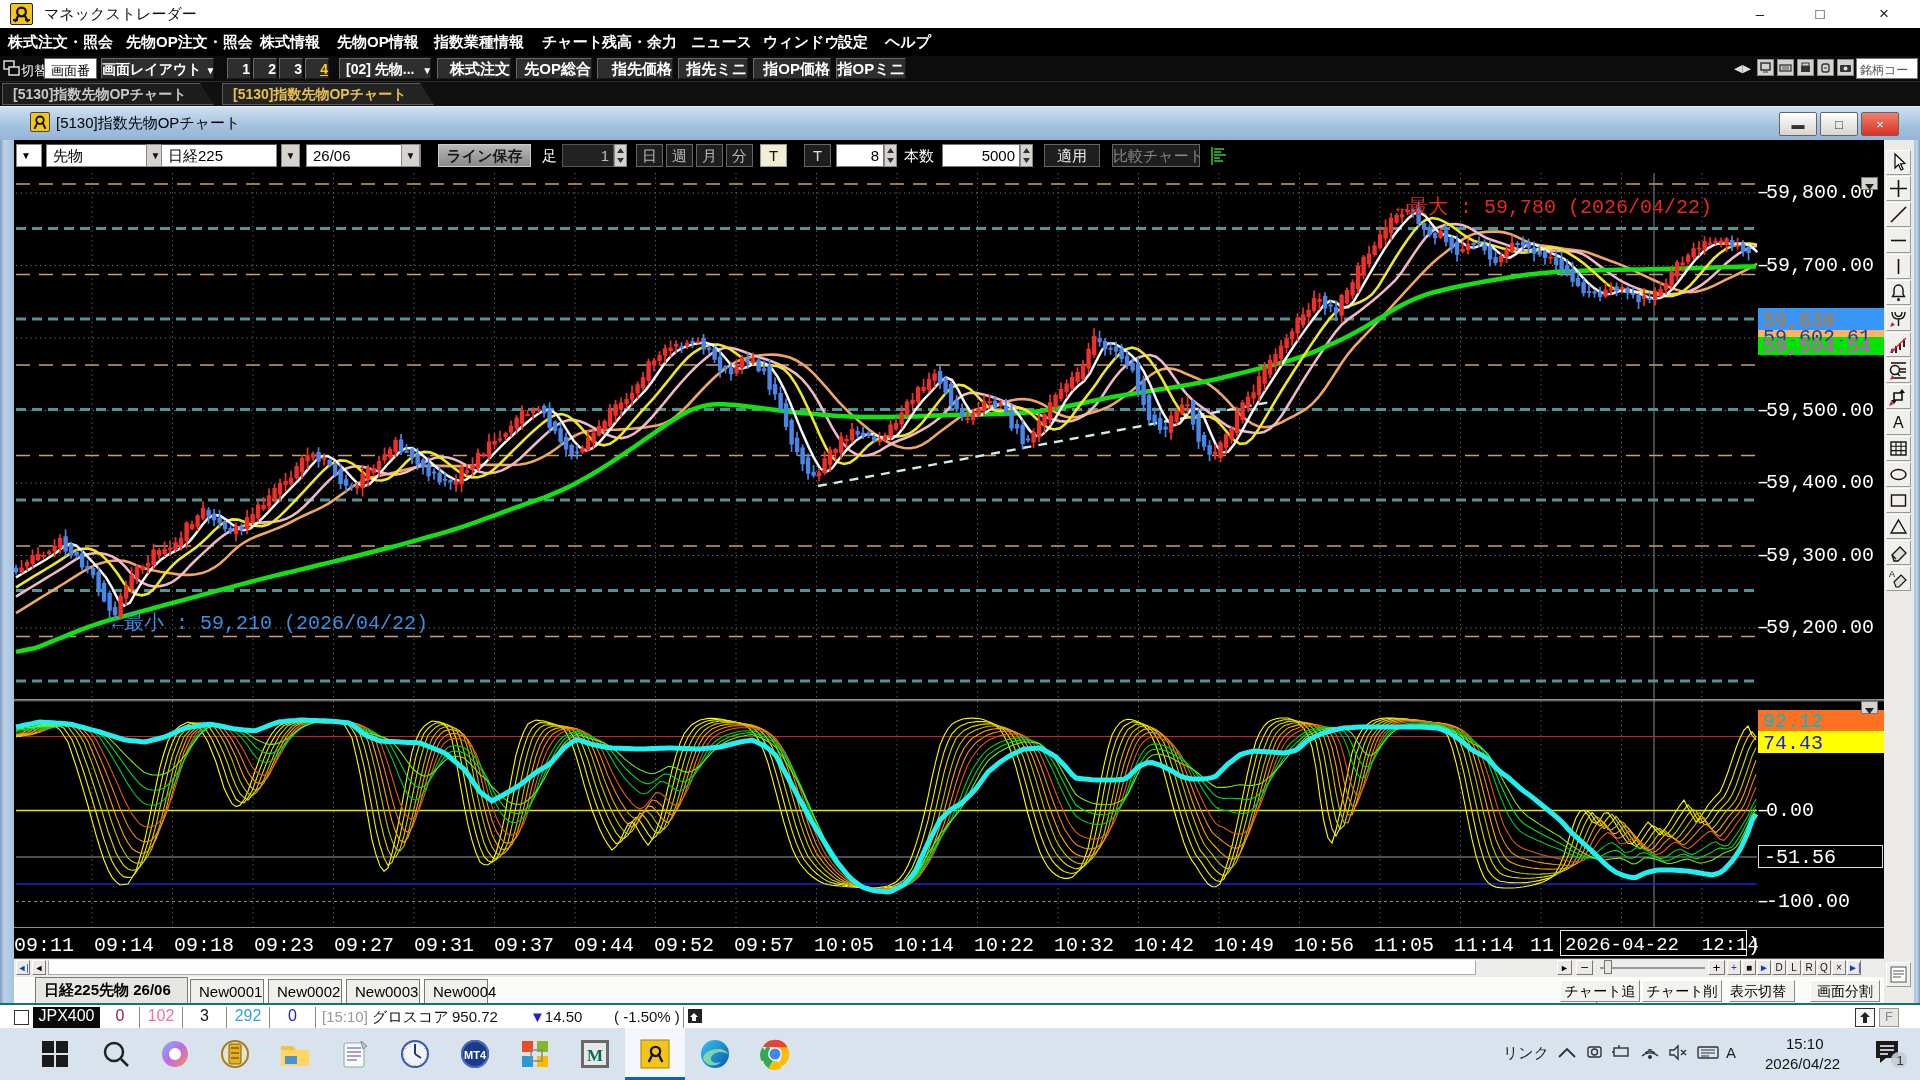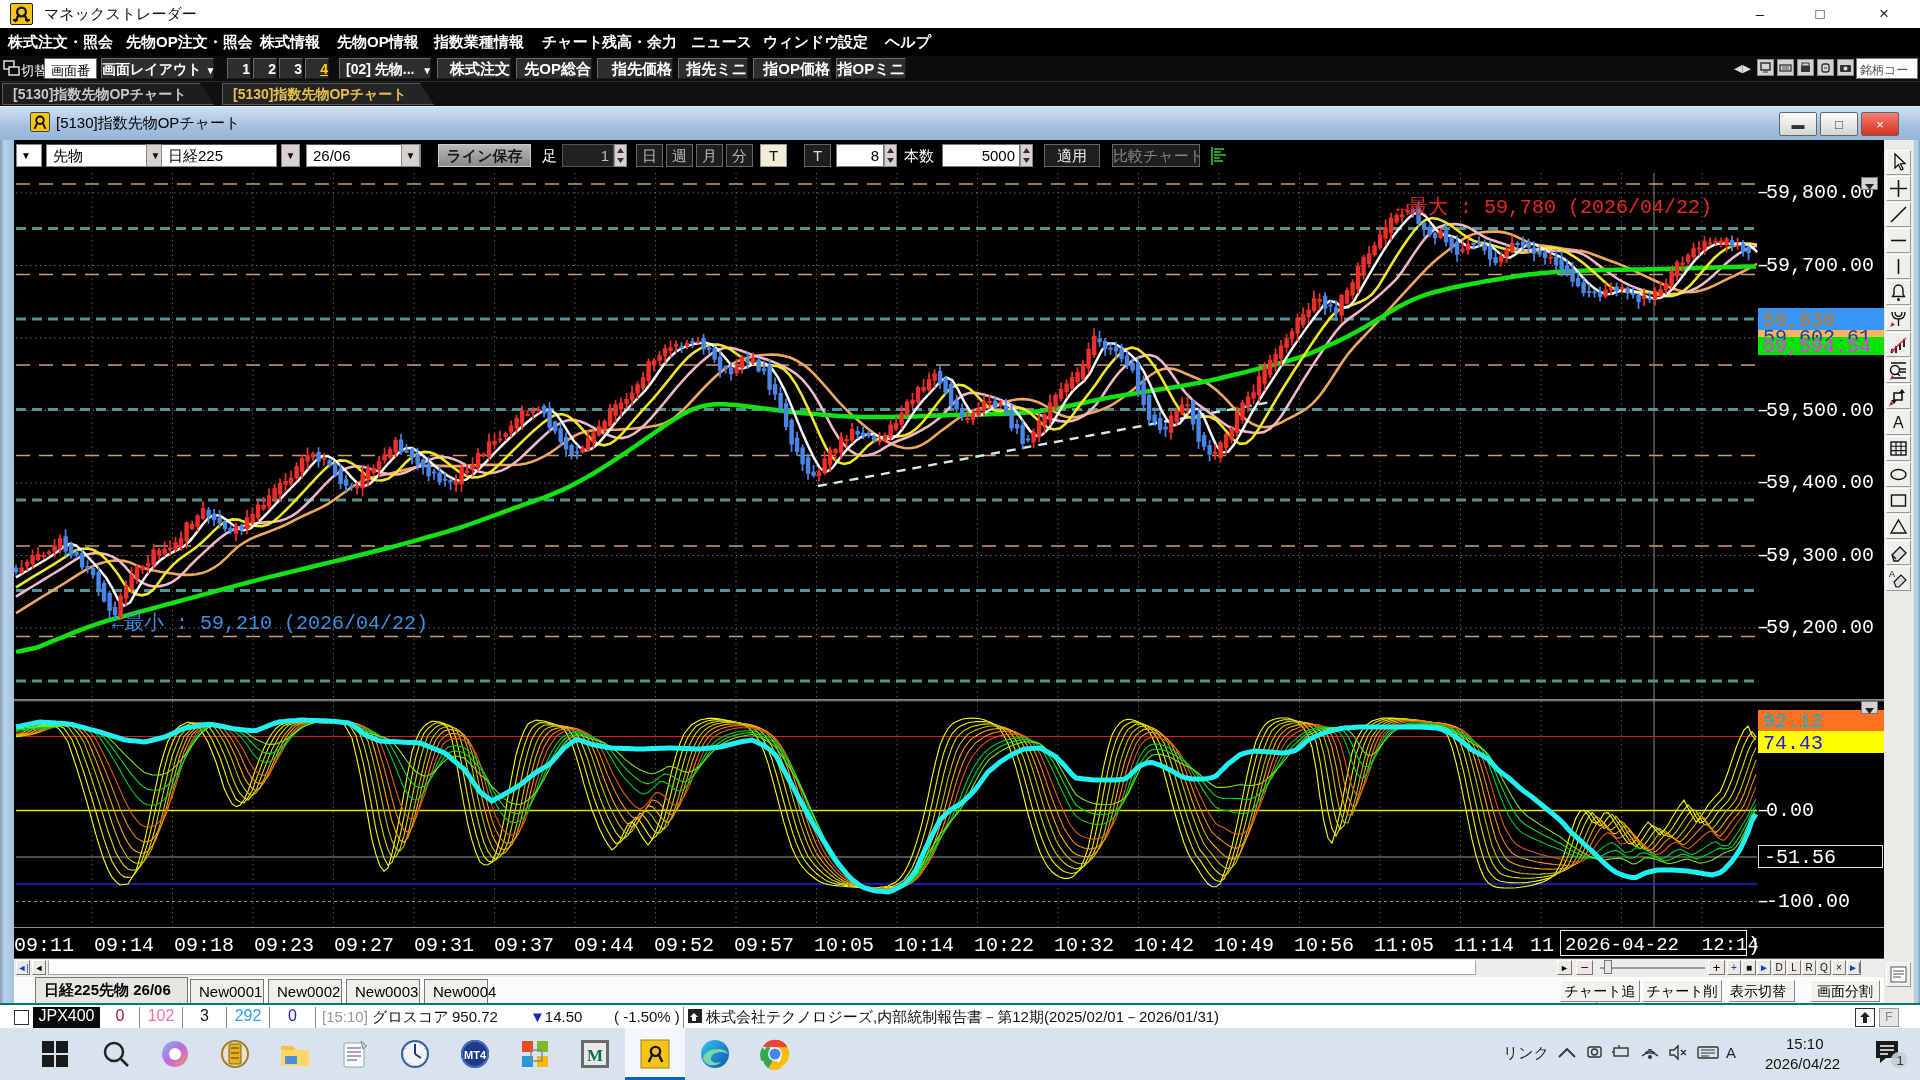--- a/index.html
+++ b/index.html
@@ -352,21 +352,20 @@
 <div class="scell" style="left:227px;width:43px;color:#30a0f0">292</div>
 <div class="scell" style="left:270px;width:46px;color:#2020d0">0</div>
 <div class="abs" style="left:322px;top:3px;font-size:15px;color:#999">[15:10] <span style="color:#111">グロスコア</span></div>
 <div class="abs" style="left:452px;top:3px;font-size:15px;color:#111">950.72</div>
 <div class="abs" style="left:530px;top:3px;font-size:15px;color:#2020d0">▼<span style="color:#111">14.50</span></div>
 <div class="abs" style="left:614px;top:3px;font-size:15px;color:#111">( -1.50% )</div>
 <div class="abs" style="left:683px;top:2px;width:1px;height:21px;background:#888"></div>
 <div class="abs" style="left:688px;top:4px;width:14px;height:14px;background:#222"><svg width="12" height="12">
         <path d="M6 2l4 4H8v4H4V6H2z" fill="#fff"></path>
       </svg></div>
-<div class="abs" style="left:706px;top:3px;font-size:15px;color:#111;white-space:nowrap">株式会社テクノロジーズ,内部統制報告書－第12期(2025/02/01－2026/01/31)</div>
 <div class="abs" style="left:1855px;top:3px;width:20px;height:19px;background:#f8f8f8;border:1px solid #333"><svg width="18" height="17">
         <path d="M9 3l5 5H11v6H7V8H4z" fill="#222"></path>
       </svg></div>
 <div class="abs" style="left:1879px;top:3px;width:20px;height:19px;background:#e8e6e2;border:1px solid #999;color:#888;font-size:13px;text-align:center">F</div>
 </div>
 <div class="abs taskbar"></div>
 <div class="tkbtn" style="left:25px;top:1028px;"><svg width="60" height="52">
       <g fill="#1a1a1a">
         <rect x="17" y="13" width="12" height="12"></rect>
         <rect x="31" y="13" width="12" height="12"></rect>

